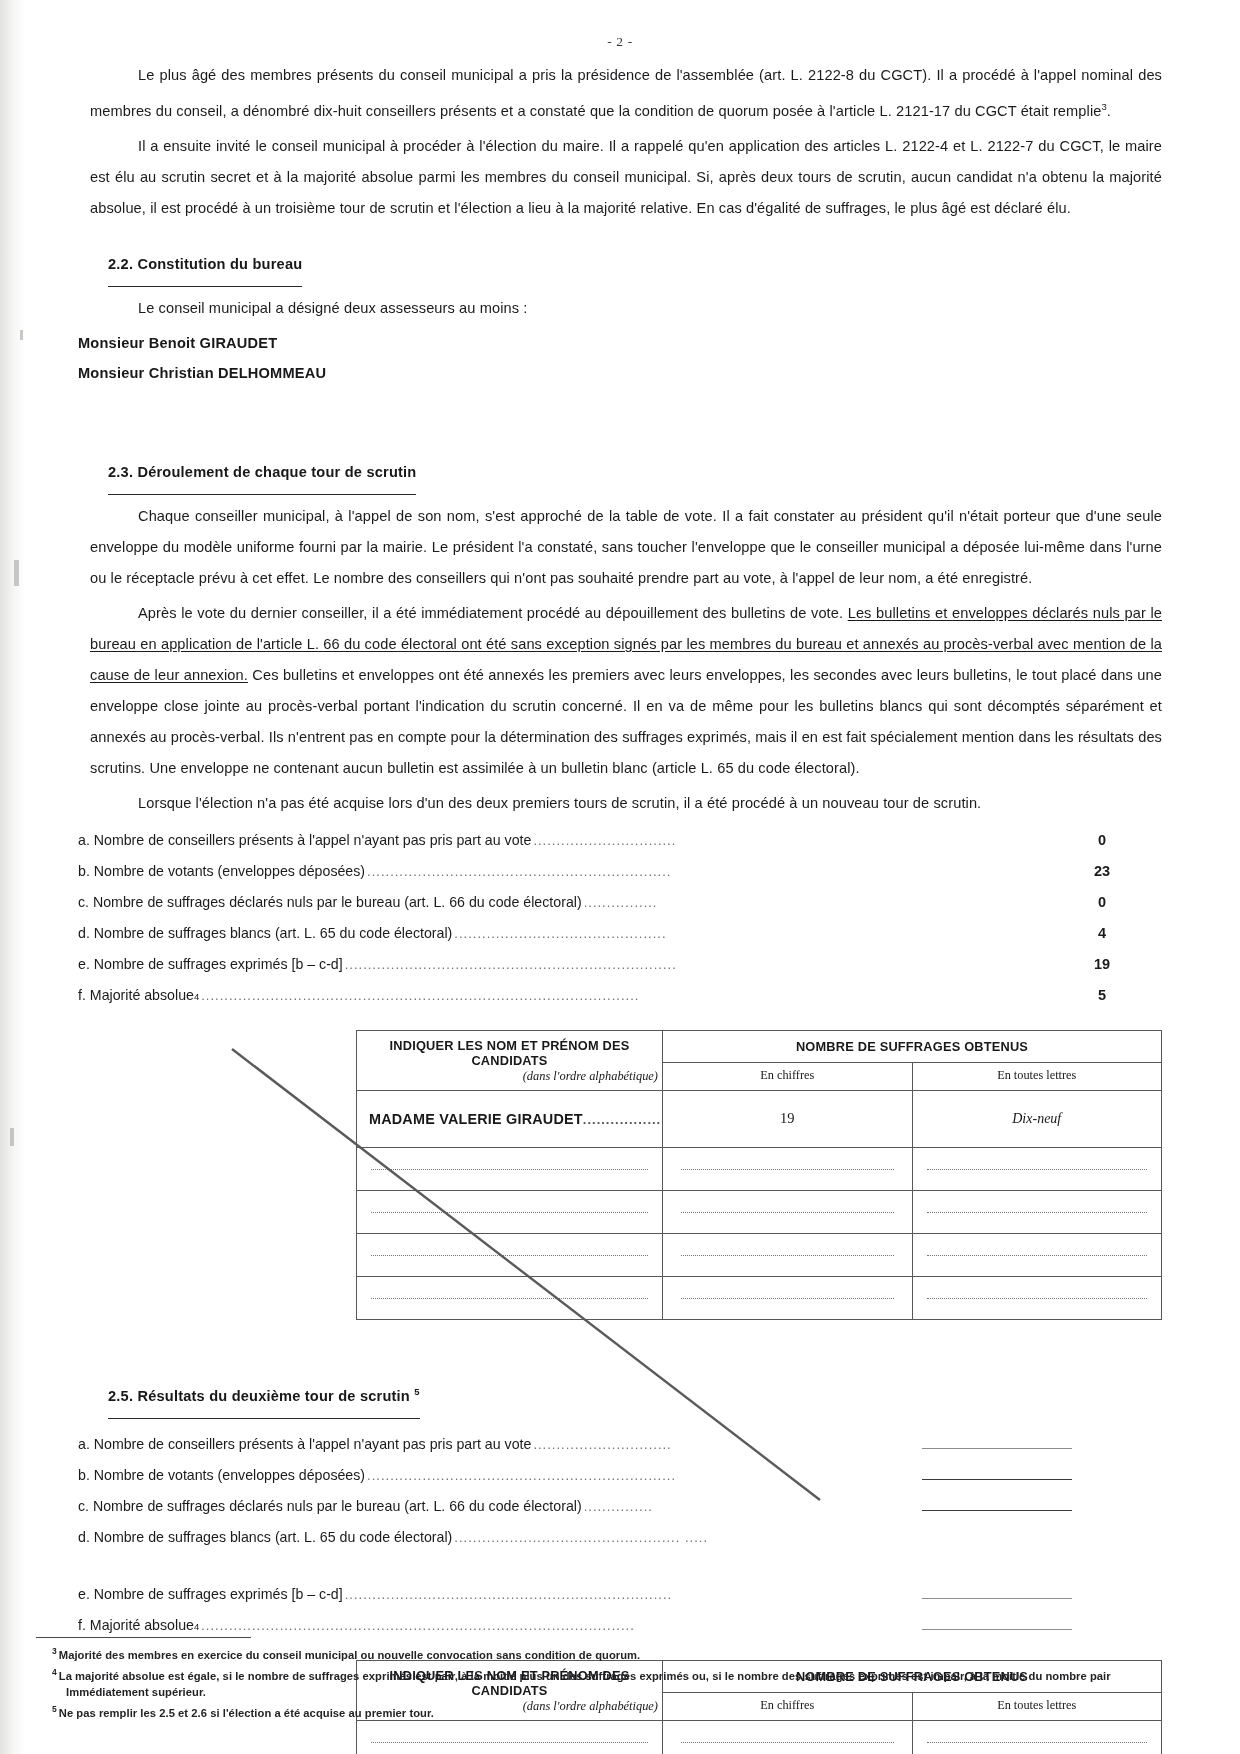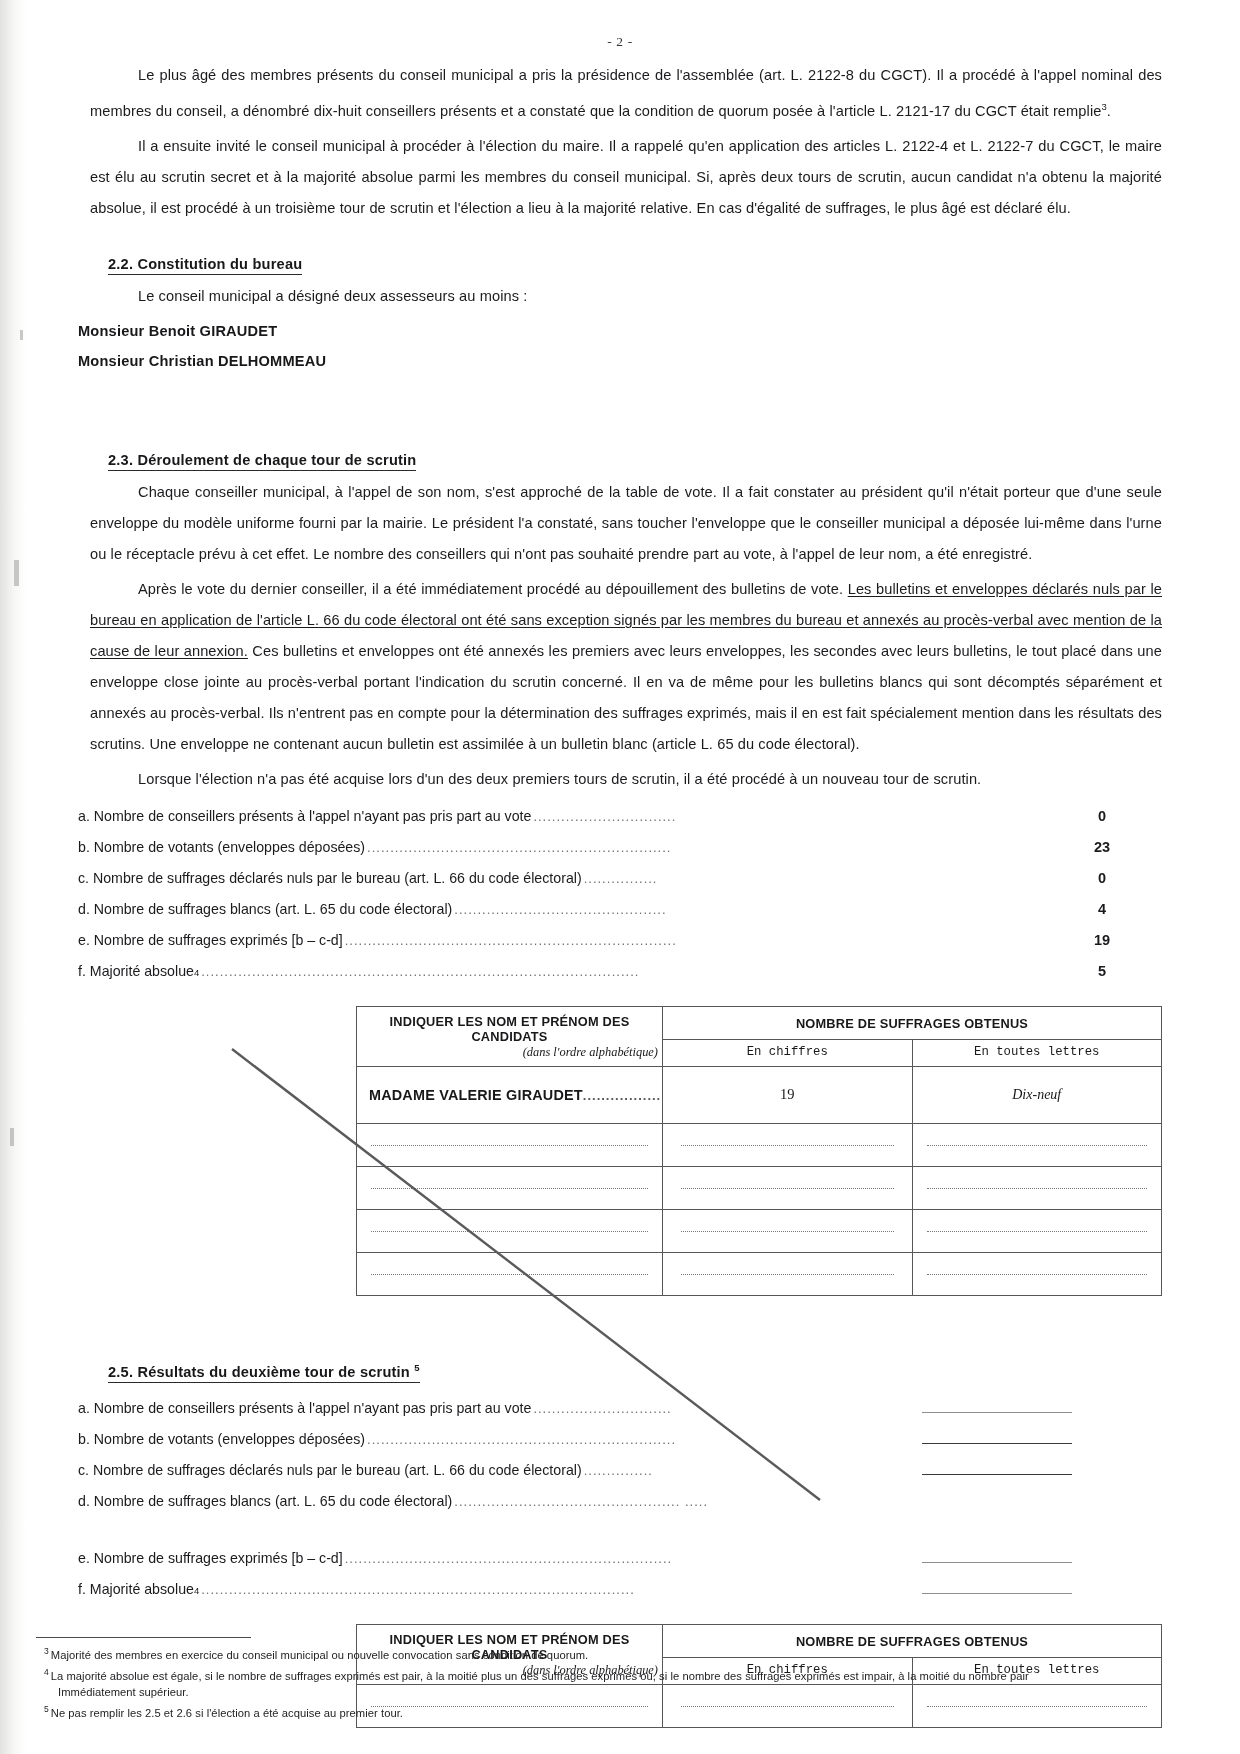--- a/index.html
+++ b/index.html
@@ -39,21 +39,21 @@
     letter-spacing:.1px;
   }
   .u{ text-decoration:underline; text-underline-offset:2px; }
   sup{ font-size:9.5px; vertical-align:super; }
   h3.sec{
     margin:16px 0 4px 30px;
     font-size:14.6px;
     font-weight:bold;
     display:inline-block;
     border-bottom:1.4px solid #2a2a2c;
-    padding-bottom:2px;
+    padding-bottom:14px;
     letter-spacing:.2px;
   }
   .sec-wrap{ margin:16px 0 2px 0; }
   .assessor{
     font-size:14.6px; font-weight:bold; line-height:30px; margin:0;
     letter-spacing:.2px;
   }
   .gap-md{height:44px;}
 
   
@@ -106,21 +106,21 @@
     padding:0 4px 6px 4px !important;
     font-style:italic;
   }
   .th-obt{
     font-size:12.8px; font-weight:bold; text-align:center;
     letter-spacing:.2px; padding:7px 4px 6px 4px !important;
   }
   .th-col{
     font-size:12.3px; font-weight:normal; 
     padding:4px 4px 5px 4px !important;
-    font-family:Liberation Mono, monospace;
+    font-family:Liberation Serif, serif;
   }
   td.cell{ height:42px; vertical-align:middle; }
   td.cell.tall{ height:56px; }
   .cand-name{
     font-size:14.4px; font-weight:bold; padding-left:12px;
     white-space:nowrap; overflow:hidden;
     letter-spacing:.2px;
   }
   .cand-dots{ color:#555; font-weight:bold; letter-spacing:1px; font-size:13px;}
   .num{ text-align:center; font-size:14.5px; font-family:"Liberation Serif", serif;}
@@ -130,22 +130,23 @@
     height:1px; opacity:.75;
   }
   .dotline.short{ margin:0 18px; }
 
   
   .footnotes{
     position:absolute; left:36px; top:1637px; width:1170px;
   }
   .fn-rule{ width:215px; border-top:1.2px solid #4a4a4c; margin-bottom:5px; }
   .fn{
-    font-size:11.2px; line-height:16px; color:#232326; margin:0 0 1px 8px;
+    font-size:11.2px; line-height:16px; color:#232326; margin:0 0 1px 16px;
     letter-spacing:.05px;
+    font-weight:bold;
   }
   .fn .mk{ font-size:8.5px; vertical-align:super; margin-right:2px; }
   .fn-cont{ padding-left:14px; }
 
   
   .diagonal{
     position:absolute; left:0; top:0; width:1240px; height:1754px;
     pointer-events:none;
   }
 </style>

